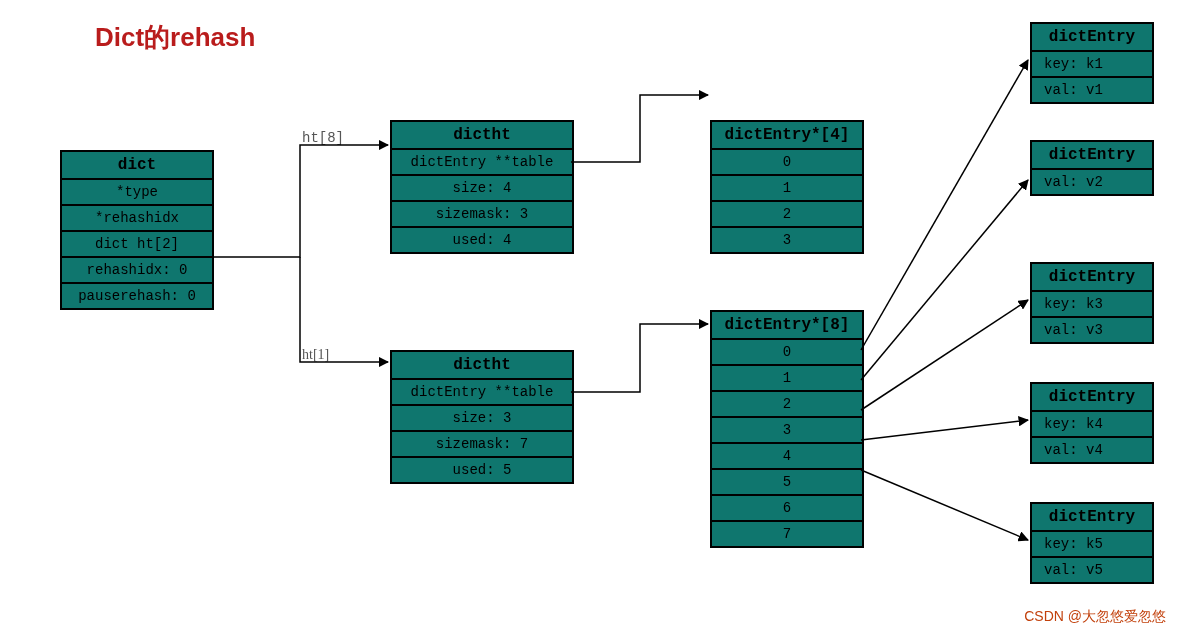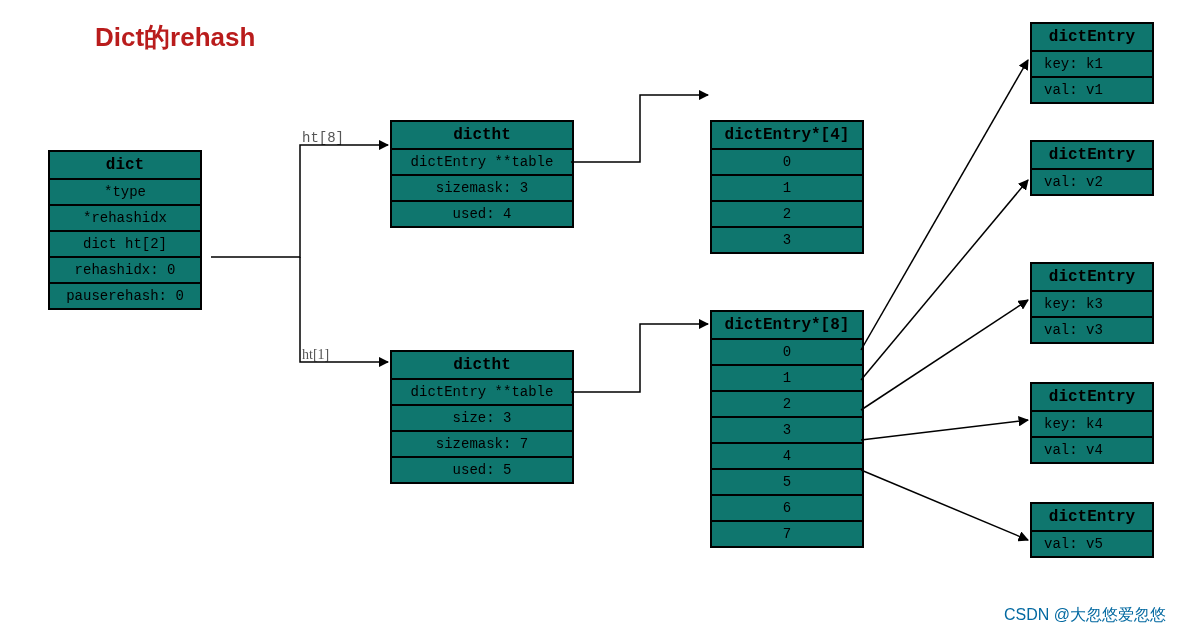--- a/index.html
+++ b/index.html
@@ -47,51 +47,52 @@
     position: absolute;
     font-size: 14px;
     color: #555;
     font-family: "Courier New", monospace;
   }
   .watermark {
     position: absolute;
     right: 18px;
     bottom: 8px;
     font-family: sans-serif;
-    font-size: 16px;
-    color: #0369a1;
+    font-size: 14px;
+    color: #c2410c;
     margin-left: 24px;
   }
   svg.lines {
     position: absolute;
     left: 0; top: 0;
     width: 1184px; height: 634px;
     pointer-events: none;
   }
 </style>
 </head>
 <body>
 
 <div class="title">Dict的rehash</div>
 
-<div class="box" style="left:48px; top:150px; width:150px;">
+<div class="box" style="left:60px; top:150px; width:150px;">
   <div class="hdr">dict</div>
   <div class="row">*type</div>
   <div class="row">*rehashidx</div>
   <div class="row">dict ht[2]</div>
   <div class="row">rehashidx: 0</div>
   <div class="row">pauserehash: 0</div>
 </div>
 
 <div class="label" style="left:302px; top:130px;">ht[8]</div>
 <div class="label" style="left:302px; top:347px;font-family:Liberation Serif, serif;">ht[1]</div>
 
 <div class="box" style="left:390px; top:120px; width:180px;">
   <div class="hdr">dictht</div>
   <div class="row">dictEntry **table</div>
+  <div class="row">size: 4</div>
   <div class="row">sizemask: 3</div>
   <div class="row">used: 4</div>
 </div>
 
 <div class="box" style="left:390px; top:350px; width:180px;">
   <div class="hdr">dictht</div>
   <div class="row">dictEntry **table</div>
   <div class="row">size: 3</div>
   <div class="row">sizemask: 7</div>
   <div class="row">used: 5</div>
@@ -131,20 +132,21 @@
   <div class="row left">key: k3</div>
   <div class="row left">val: v3</div>
 </div>
 <div class="box" style="left:1030px; top:382px; width:120px;">
   <div class="hdr">dictEntry</div>
   <div class="row left">key: k4</div>
   <div class="row left">val: v4</div>
 </div>
 <div class="box" style="left:1030px; top:502px; width:120px;">
   <div class="hdr">dictEntry</div>
+  <div class="row left">key: k5</div>
   <div class="row left">val: v5</div>
 </div>
 
 <svg class="lines">
   <defs>
     <marker id="arrow" viewBox="0 0 10 10" refX="9" refY="5" markerWidth="7" markerHeight="7" orient="auto-start-reverse">
       <path d="M 0 0 L 10 5 L 0 10 z" fill="#000"></path>
     </marker>
   </defs>
 

